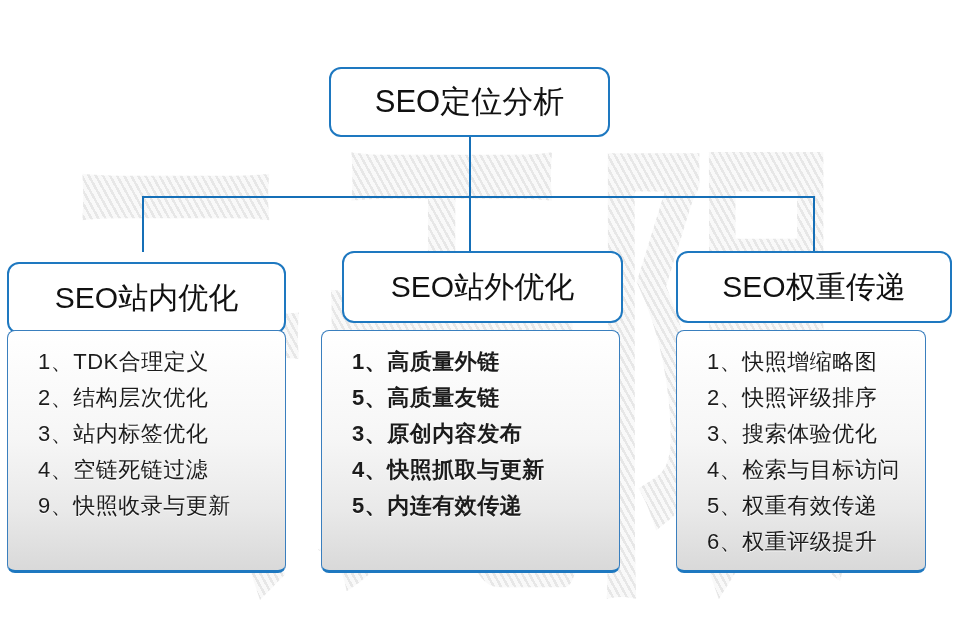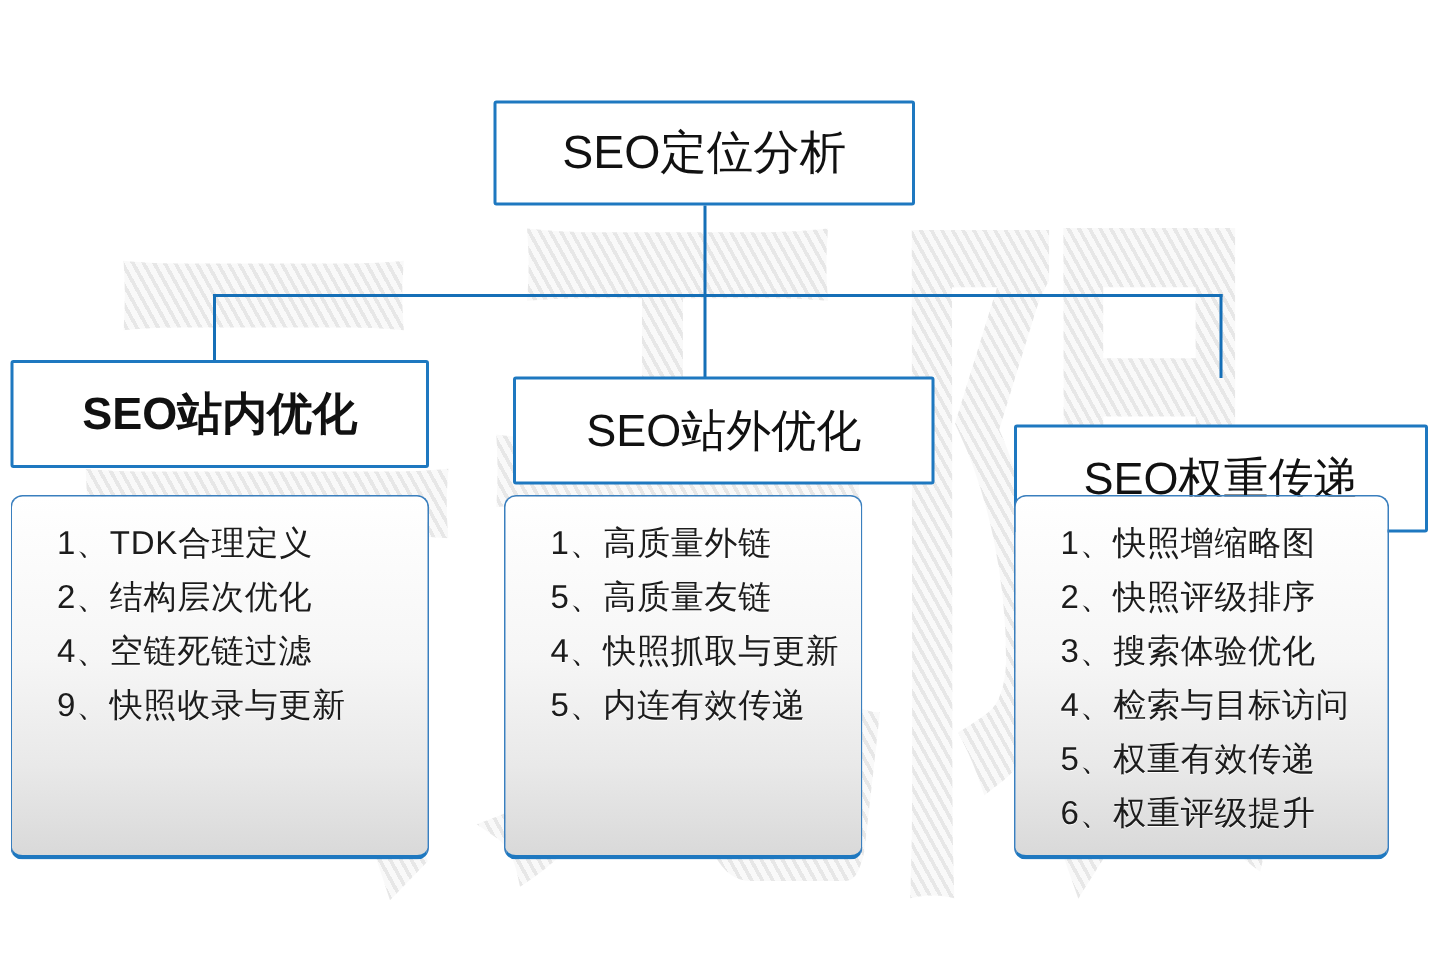--- a/index.html
+++ b/index.html
@@ -24,41 +24,41 @@
   .v{width:2px;}
   .h{height:2px;}
   .stub-top   {left:469px;top:137px;height:60px;}
   .trunk      {left:142px;top:196px;width:673px;}
   .drop-left  {left:142px;top:196px;height:56px;}
   .drop-mid   {left:469px;top:196px;height:56px;}
   .drop-right {left:813px;top:196px;height:56px;}
   
   .node{
     position:absolute;z-index:2;background:#ffffff;
-    border:2px solid #1e78c0;border-radius:2px;
+    border:2px solid #1e78c0;border-radius:12px;
     display:flex;align-items:center;justify-content:center;
     font-size:31px;color:#111;
     box-sizing:border-box;
   }
   .root-node{left:329px;top:67px;width:281px;height:70px;}
-  .head-1{left:7px;  top:240px;width:279px;height:72px;font-weight:bold;}
+  .head-1{left:7px;  top:262px;width:279px;height:72px;}
   .head-2{left:330px;top:251px;width:281px;height:72px;margin-left:12px;}
-  .head-3{left:676px;top:251px;width:276px;height:72px;margin-top:32px;}
+  .head-3{left:676px;top:251px;width:276px;height:72px;}
   .head-1,.head-2,.head-3{font-size:30px;}
   
   .panel{
     position:absolute;z-index:2;box-sizing:border-box;
     width:279px;height:243px;top:330px;
     border:1px solid #3a7fbe;border-bottom:3px solid #1e78c0;
     border-radius:8px;
     background:linear-gradient(180deg,#ffffff 0%,#f6f6f6 45%,#e9e9e9 75%,#d9d9d9 100%);
     padding:13px 8px 0 30px;
   }
   .panel-1{left:7px;}
-  .panel-2{left:336px;width:239px;}
+  .panel-2{left:321px;width:299px;font-weight:bold;}
   .panel-3{left:676px;width:250px;}
   .list-item{
     font-size:22px;line-height:36px;color:#1c1c1c;white-space:nowrap;
     text-shadow:0 1px 0 rgba(255,255,255,.85);
     letter-spacing:0.5px;
   }
 </style>
 </head>
 <body>
 
@@ -82,27 +82,29 @@
   <div class="node head-2">
     <span>SEO站外优化</span>
   </div>
   <div class="node head-3">
     <span>SEO权重传递</span>
   </div>
 
   <div class="panel panel-1">
     <div class="list-item">1、TDK合理定义</div>
     <div class="list-item">2、结构层次优化</div>
+    <div class="list-item">3、站内标签优化</div>
     <div class="list-item">4、空链死链过滤</div>
     <div class="list-item">9、快照收录与更新</div>
   </div>
 
   <div class="panel panel-2">
     <div class="list-item">1、高质量外链</div>
     <div class="list-item">5、高质量友链</div>
+    <div class="list-item">3、原创内容发布</div>
     <div class="list-item">4、快照抓取与更新</div>
     <div class="list-item">5、内连有效传递</div>
   </div>
 
   <div class="panel panel-3">
     <div class="list-item">1、快照增缩略图</div>
     <div class="list-item">2、快照评级排序</div>
     <div class="list-item">3、搜索体验优化</div>
     <div class="list-item">4、检索与目标访问</div>
     <div class="list-item">5、权重有效传递</div>

